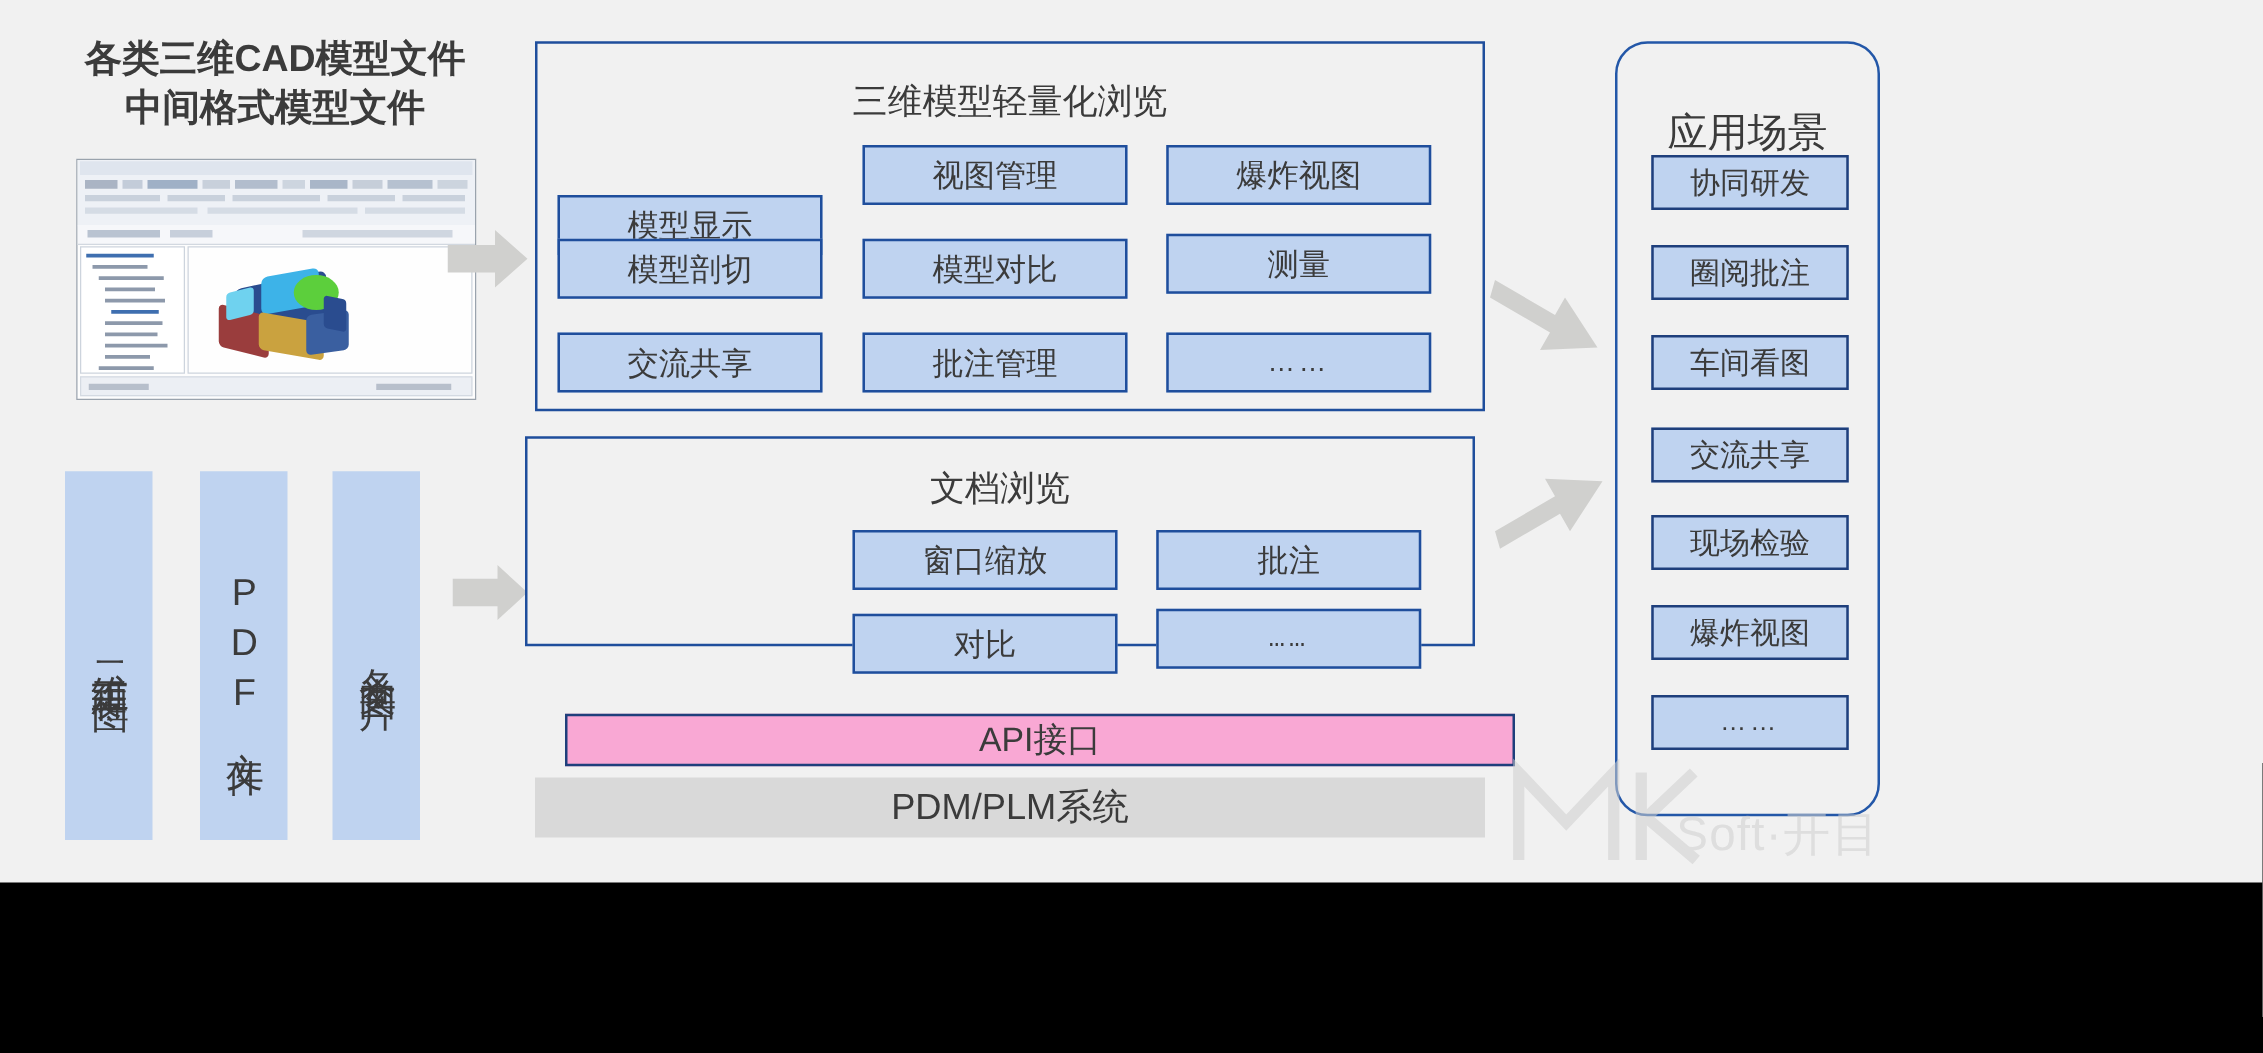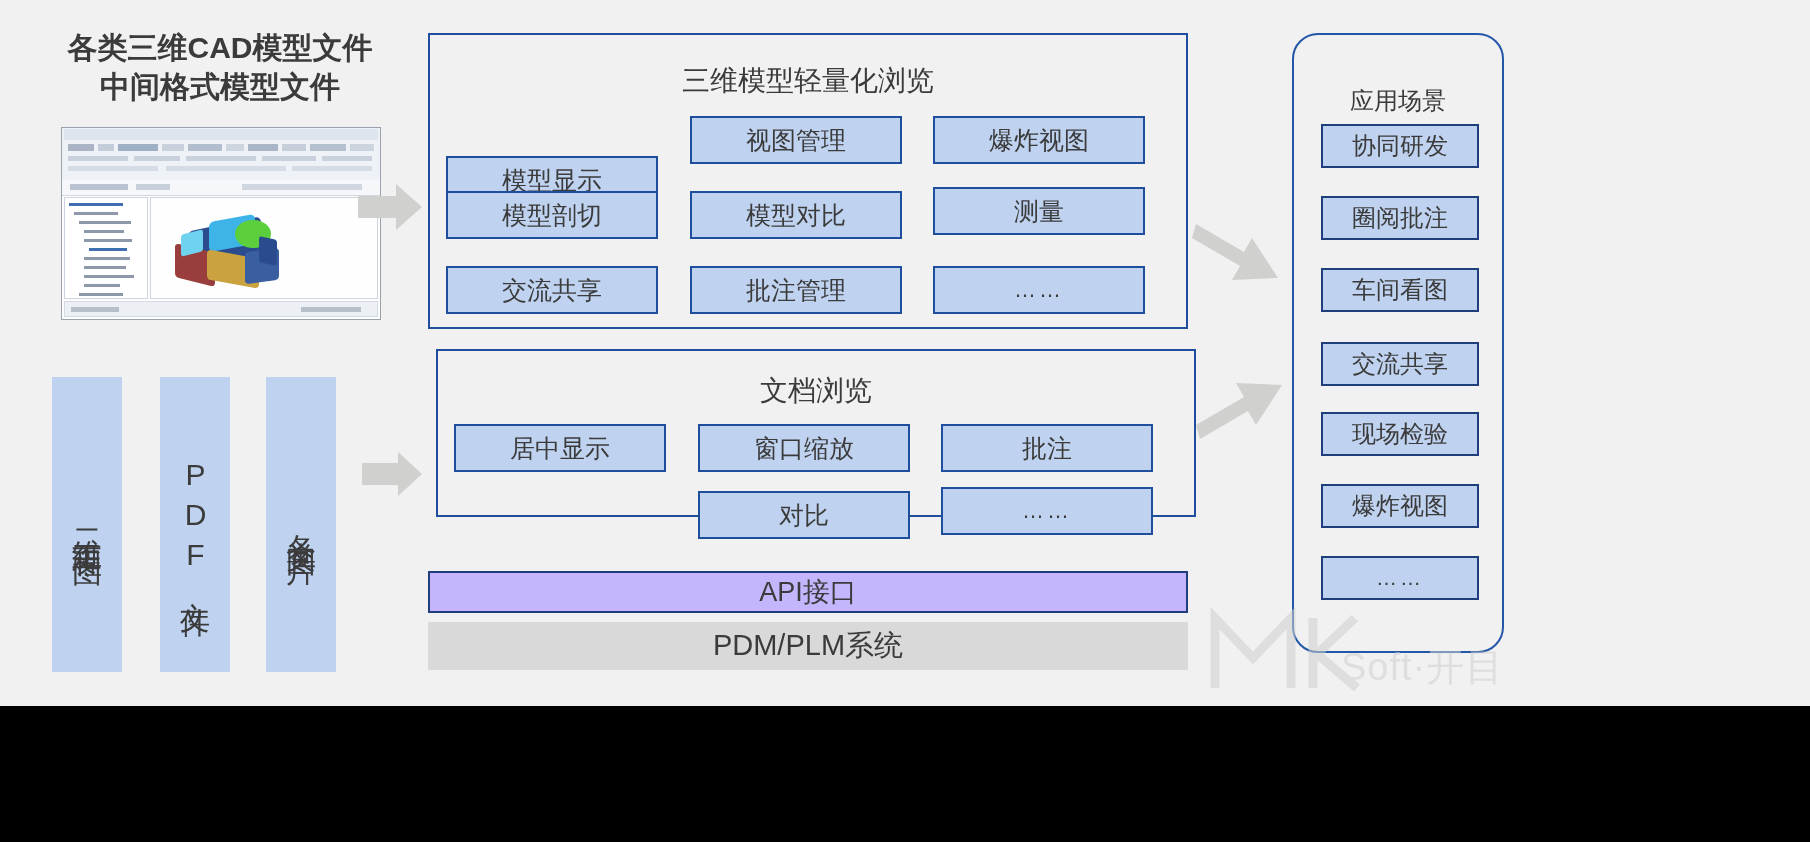--- a/index.html
+++ b/index.html
@@ -31,27 +31,27 @@
 
   
   .panel{position:absolute;border:2px solid #1f4e9c;box-sizing:border-box;background:#f1f1f1;}
   .panel-title{position:absolute;left:0;right:0;text-align:center;font-size:28px;color:#3b3b3b;}
 
   .fbtn{position:absolute;background:#bfd3f0;border:2px solid #1f4e9c;box-sizing:border-box;
         display:flex;align-items:center;justify-content:center;font-size:25px;color:#3b3b3b;}
   .fbtn.dots{font-size:22px;letter-spacing:3px;}
 
   .barbtn{position:absolute;box-sizing:border-box;display:flex;align-items:center;justify-content:center;}
-  #api-bar{left:428px;top:571px;width:760px;height:42px;background:#c4b5fd;border:2px solid #1f3f7c;font-size:27px;color:#3b3b3b;}
+  #api-bar{left:452px;top:571px;width:760px;height:42px;background:#f9a8d4;border:2px solid #1f3f7c;font-size:27px;color:#3b3b3b;}
   #pdm-bar{left:428px;top:622px;width:760px;height:48px;background:#d9d9d9;font-size:29px;color:#3b3b3b;}
 
   
   #scn-panel{position:absolute;left:1292px;top:33px;width:212px;height:620px;
              border:2px solid #2357a8;border-radius:26px;box-sizing:border-box;background:#f1f1f1;}
-  #scn-title{position:absolute;left:0;right:0;top:50px;text-align:center;font-size:24px;color:#3b3b3b;}
+  #scn-title{position:absolute;left:0;right:0;top:50px;text-align:center;font-size:32px;color:#3b3b3b;}
   .sbtn{position:absolute;left:27px;width:158px;height:44px;background:#bfd3f0;border:2px solid #1f3f7c;
         box-sizing:border-box;display:flex;align-items:center;justify-content:center;font-size:24px;color:#3b3b3b;}
   .sbtn.dots{font-size:21px;letter-spacing:3px;}
 
   
   .arrow{position:absolute;}
 
   
   #wm{position:absolute;left:1195px;top:600px;width:420px;height:95px;opacity:.55;pointer-events:none;}
   #wm .wmtext{position:absolute;left:146px;top:42px;font-size:38px;color:#cfcfcf;letter-spacing:1px;}
@@ -158,24 +158,23 @@
 
       <div class="fbtn" style="left:16px;top:156px;width:212px;height:48px;">模型剖切</div>
       <div class="fbtn" style="left:260px;top:156px;width:212px;height:48px;">模型对比</div>
       <div class="fbtn" style="left:503px;top:152px;width:212px;height:48px;">测量</div>
 
       <div class="fbtn" style="left:16px;top:231px;width:212px;height:48px;">交流共享</div>
       <div class="fbtn" style="left:260px;top:231px;width:212px;height:48px;">批注管理</div>
       <div class="fbtn dots" style="left:503px;top:231px;width:212px;height:48px;">……</div>
     </div>
 
-    <div class="panel" style="left:436px;top:349px;width:760px;height:168px;">
+    <div class="panel" style="left:420px;top:349px;width:760px;height:168px;font-family:Liberation Mono, monospace;">
       <div class="panel-title" style="top:21px;">文档浏览</div>
 
-      <div class="fbtn" style="left:16px;top:73px;width:212px;height:48px;">居中显示</div>
       <div class="fbtn" style="left:260px;top:73px;width:212px;height:48px;">窗口缩放</div>
       <div class="fbtn" style="left:503px;top:73px;width:212px;height:48px;">批注</div>
 
       <div class="fbtn" style="left:260px;top:140px;width:212px;height:48px;">对比</div>
       <div class="fbtn dots" style="left:503px;top:136px;width:212px;height:48px;">……</div>
     </div>
 
     <div id="api-bar" class="barbtn">API接口</div>
     <div id="pdm-bar" class="barbtn">PDM/PLM系统</div>
 

